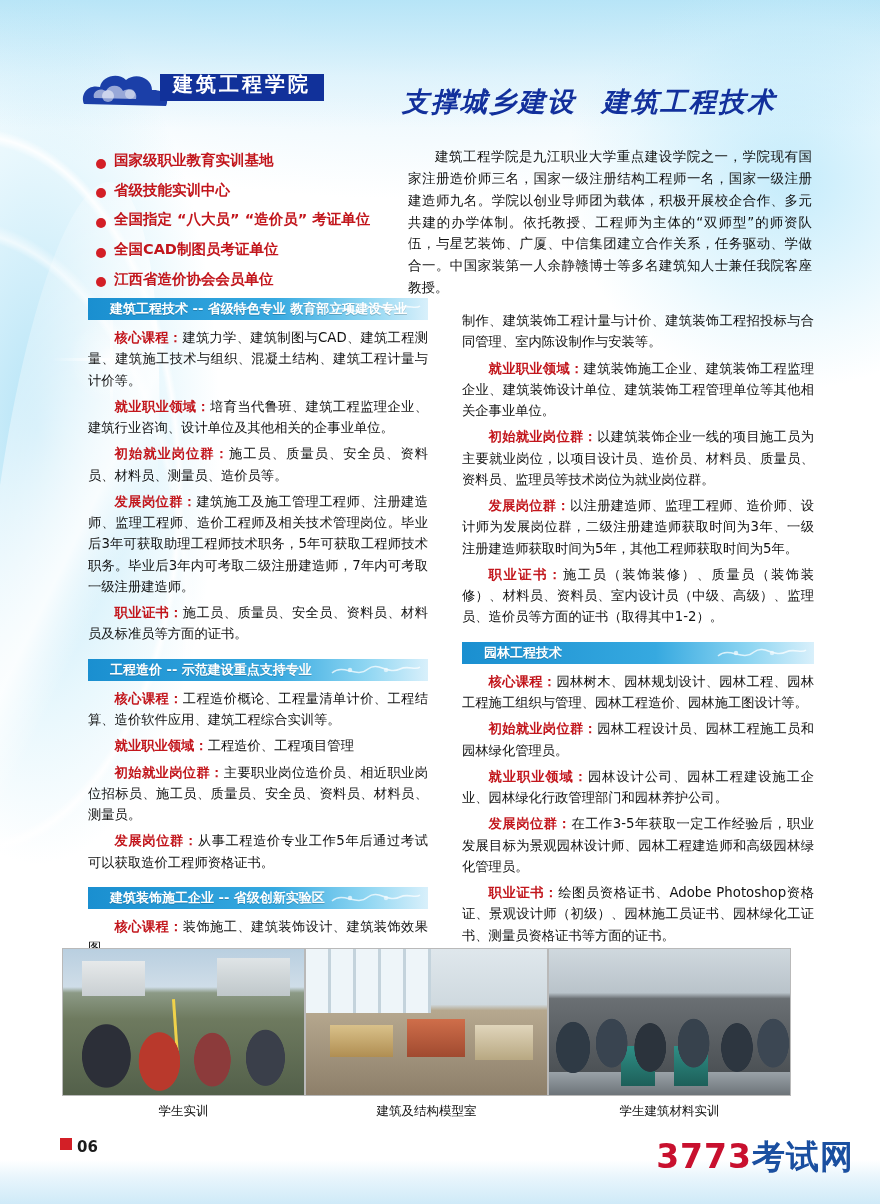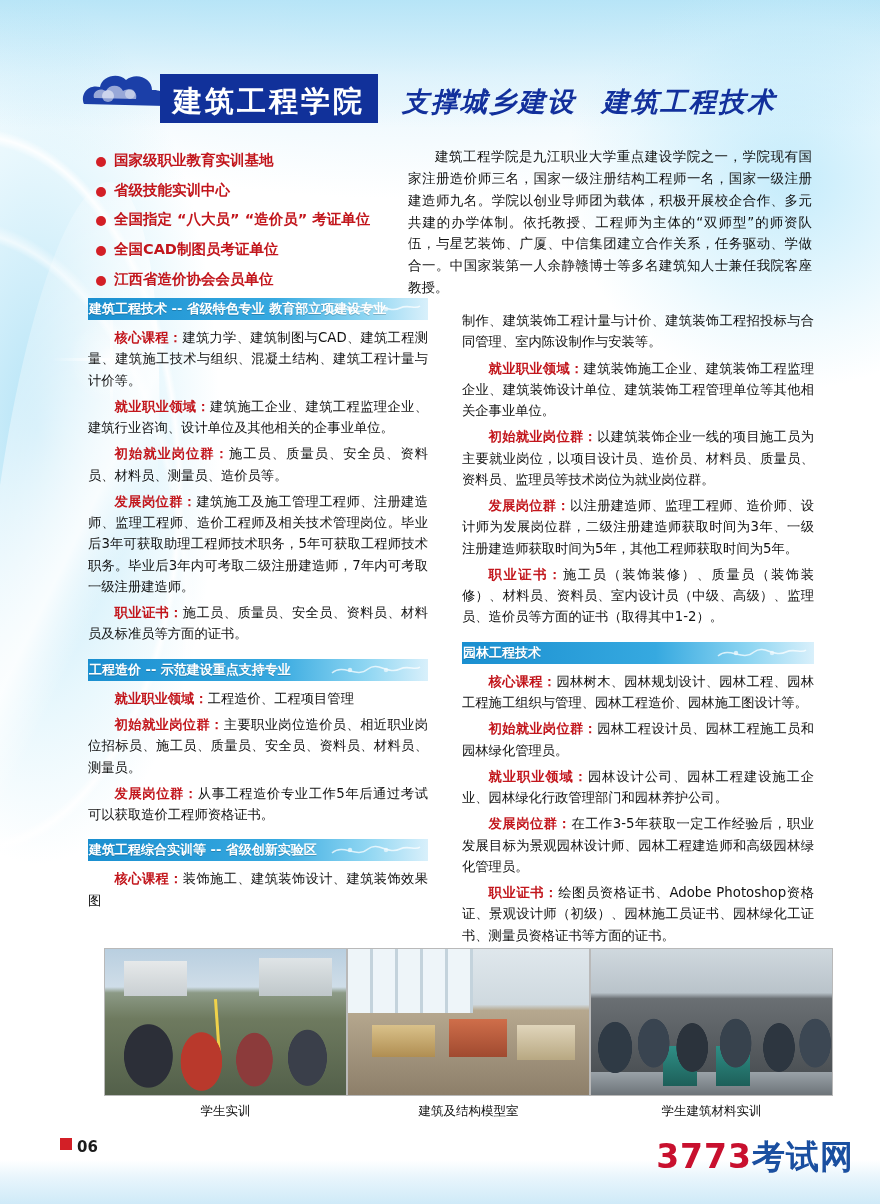--- a/index.html
+++ b/index.html
@@ -59,37 +59,37 @@
   .sparkle:after { left:58px; top:0; width:3px; height:120px; background: linear-gradient(180deg, rgba(255,255,255,0), rgba(255,255,255,.95), rgba(255,255,255,0)); }
 
   
   .header { position:absolute; left:0; top:38px; width:880px; height:92px; }
   .cloud-left {
     position:absolute; left:78px; top:26px; width:96px; height:50px;
   }
   .title-box {
     position:absolute; left:160px; top:36px;
     background:#11319a; color:#fff;
-    font-size:29px; font-weight:bold; letter-spacing:3px;
-    padding:13px 13px 7px 13px;
+    font-size:20px; font-weight:bold; letter-spacing:3px;
+    padding:0 13px 7px 13px;
     font-family:"DejaVu Sans","Liberation Sans",sans-serif;
     line-height:1;
   }
   .slogan {
     position:absolute; left:402px; top:46px;
     color:#12309c; font-size:27px; font-weight:bold;
     font-family:"DejaVu Serif","Liberation Serif",serif;
     font-style:italic; letter-spacing:2px;
     white-space:nowrap;
   }
   .slogan .gap { display:inline-block; width:26px; }
 
   
   .bullets { position:absolute; left:96px; top:152px; width:300px; }
-  .bullet { display:flex; align-items:flex-start; margin-bottom:13px; }
+  .bullet { display:flex; align-items:flex-end; margin-bottom:13px; }
   .bullet .dot {
     width:10px; height:10px; border-radius:50%;
     background:#d31f26; margin-top:5px; margin-right:8px; flex:none;
   }
   .bullet .txt {
     color:#c2161c; font-size:14.5px; font-weight:bold; line-height:1.15;
     font-family:"DejaVu Sans","Liberation Sans",sans-serif;
   }
 
   
@@ -106,42 +106,42 @@
 
   .sec-bar {
     position:relative;
     height:22px;
     background: linear-gradient(90deg, #1a8fd0 0%, #36a9e0 55%, #8fd6f2 82%, #d9f0fb 100%);
     display:flex; align-items:center;
     margin-bottom:7px;
     overflow:hidden;
   }
   .sec-bar .label {
-    color:#fff; font-size:13px; font-weight:bold; padding-left:1px;
+    color:#fff; font-size:13px; font-weight:bold; padding-left:22px;
     font-family:"DejaVu Sans","Liberation Sans",sans-serif;
     white-space:nowrap;
     text-shadow:0 1px 0 rgba(0,0,0,.18);
   }
   .sec-bar .flourish {
     position:absolute; right:6px; top:2px; width:92px; height:18px;
     opacity:.85;
   }
   .para {
     font-size:13.3px; line-height:1.6; color:#111; text-align:justify;
     margin:0 0 5px 0; text-indent:2em;
     font-family:"DejaVu Sans","Liberation Sans",sans-serif;
   }
   .para .lead {
     color:#c2161c; font-weight:bold;margin-top:28px;
   }
   .para.noind { text-indent:0; }
   .blockgap { height:9px; }
 
   
-  .photos { position:absolute; left:62px; top:948px; width:624px;margin-left:42px; }
+  .photos { position:absolute; left:62px; top:948px; width:624px; }
   .photo-row { display:flex; justify-content:space-between; }
   .photo-item { width:243px; }
   .photo-frame {
     width:243px; height:148px; border:1px solid #b9b9b9; overflow:hidden; position:relative;
   }
   .cap {
     text-align:center; font-size:12.5px; color:#111; margin-top:7px;
     font-family:"DejaVu Sans","Liberation Sans",sans-serif;
   }
   
@@ -285,45 +285,46 @@
       <span class="label">建筑工程技术 -- 省级特色专业 教育部立项建设专业</span>
       <span class="flourish">
         <svg width="92" height="18" viewBox="0 0 92 18">
           <path d="M2 12 C14 2 26 18 38 8 C48 0 58 14 70 8 C78 4 86 10 90 6" stroke="#ffffff" stroke-width="1.6" fill="none" opacity=".85"></path>
           <circle cx="20" cy="9" r="2.2" fill="#fff" opacity=".8"></circle>
           <circle cx="56" cy="9" r="2.2" fill="#fff" opacity=".7"></circle>
         </svg>
       </span>
     </div>
     <p class="para"><span class="lead">核心课程：</span><span>建筑力学、建筑制图与CAD、建筑工程测量、建筑施工技术与组织、混凝土结构、建筑工程计量与计价等。</span></p>
-    <p class="para"><span class="lead">就业职业领域：</span><span>建筑施工企业、建筑工程监理企业、建筑行业咨询、设计单位及其他相关的企事业单位。</span></p>
+    <p class="para"><span class="lead">就业职业领域：</span><span>培育当代鲁班、建筑工程监理企业、建筑行业咨询、设计单位及其他相关的企事业单位。</span></p>
     <p class="para"><span class="lead">初始就业岗位群：</span><span>施工员、质量员、安全员、资料员、材料员、测量员、造价员等。</span></p>
     <p class="para"><span class="lead">发展岗位群：</span><span>建筑施工及施工管理工程师、注册建造师、监理工程师、造价工程师及相关技术管理岗位。毕业后3年可获取助理工程师技术职务，5年可获取工程师技术职务。毕业后3年内可考取二级注册建造师，7年内可考取一级注册建造师。</span></p>
     <p class="para"><span class="lead">职业证书：</span><span>施工员、质量员、安全员、资料员、材料员及标准员等方面的证书。</span></p>
 
     <div class="blockgap"></div>
 
     <div class="sec-bar">
       <span class="label">工程造价 -- 示范建设重点支持专业</span>
       <span class="flourish">
         <svg width="92" height="18" viewBox="0 0 92 18">
           <path d="M2 12 C14 2 26 18 38 8 C48 0 58 14 70 8 C78 4 86 10 90 6" stroke="#ffffff" stroke-width="1.6" fill="none" opacity=".85"></path>
           <circle cx="20" cy="9" r="2.2" fill="#fff" opacity=".8"></circle>
           <circle cx="56" cy="9" r="2.2" fill="#fff" opacity=".7"></circle>
         </svg>
       </span>
     </div>
+    <p class="para"><span class="lead">核心课程：</span><span>工程造价概论、工程量清单计价、工程结算、造价软件应用、建筑工程综合实训等。</span></p>
     <p class="para"><span class="lead">就业职业领域：</span><span>工程造价、工程项目管理</span></p>
     <p class="para"><span class="lead">初始就业岗位群：</span><span>主要职业岗位造价员、相近职业岗位招标员、施工员、质量员、安全员、资料员、材料员、测量员。</span></p>
     <p class="para"><span class="lead">发展岗位群：</span><span>从事工程造价专业工作5年后通过考试可以获取造价工程师资格证书。</span></p>
 
     <div class="blockgap"></div>
 
     <div class="sec-bar">
-      <span class="label">建筑工程综合实训等 -- 省级创新实验区</span>
+      <span class="label">建筑装饰施工企业 -- 省级创新实验区</span>
       <span class="flourish">
         <svg width="92" height="18" viewBox="0 0 92 18">
           <path d="M2 12 C14 2 26 18 38 8 C48 0 58 14 70 8 C78 4 86 10 90 6" stroke="#ffffff" stroke-width="1.6" fill="none" opacity=".85"></path>
           <circle cx="20" cy="9" r="2.2" fill="#fff" opacity=".8"></circle>
           <circle cx="56" cy="9" r="2.2" fill="#fff" opacity=".7"></circle>
         </svg>
       </span>
     </div>
     <p class="para"><span class="lead">核心课程：</span><span>装饰施工、建筑装饰设计、建筑装饰效果图</span></p>
   </div>

